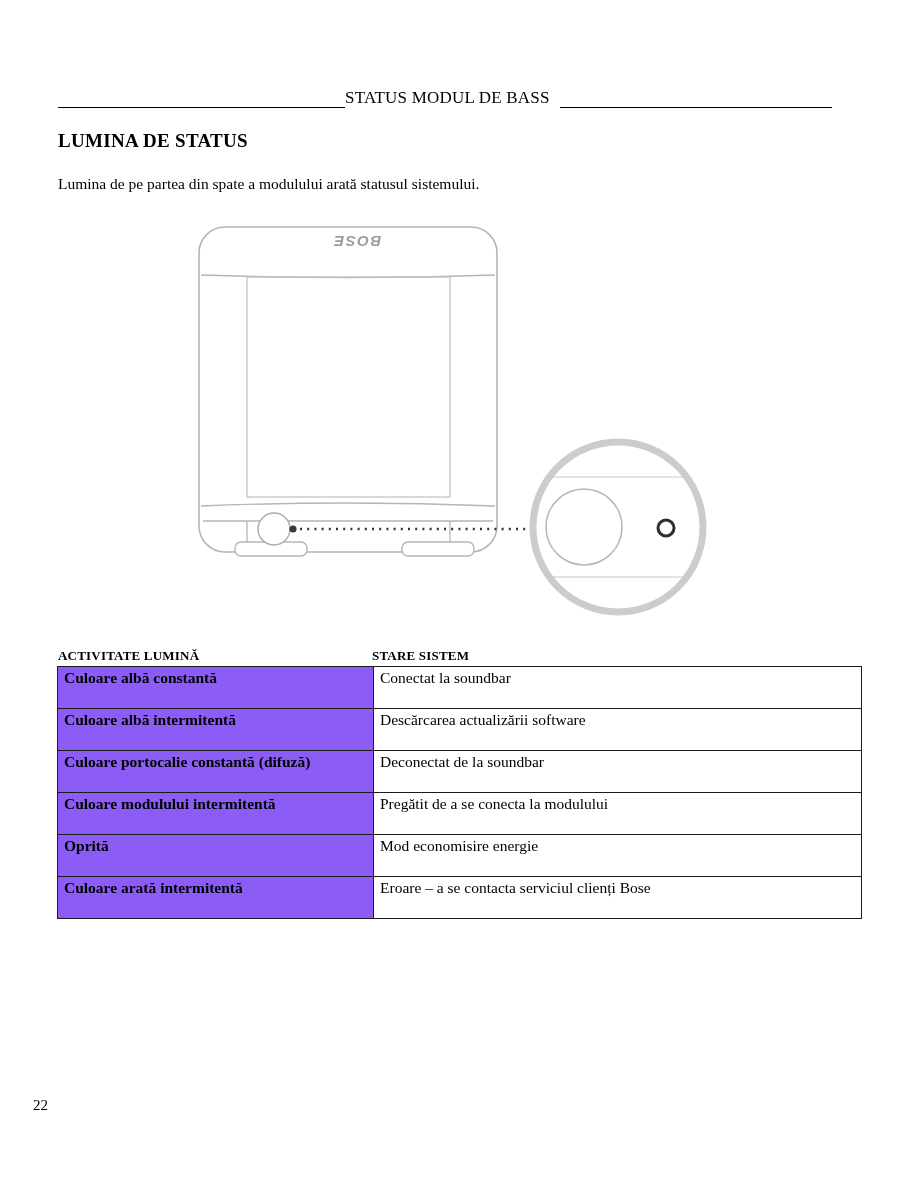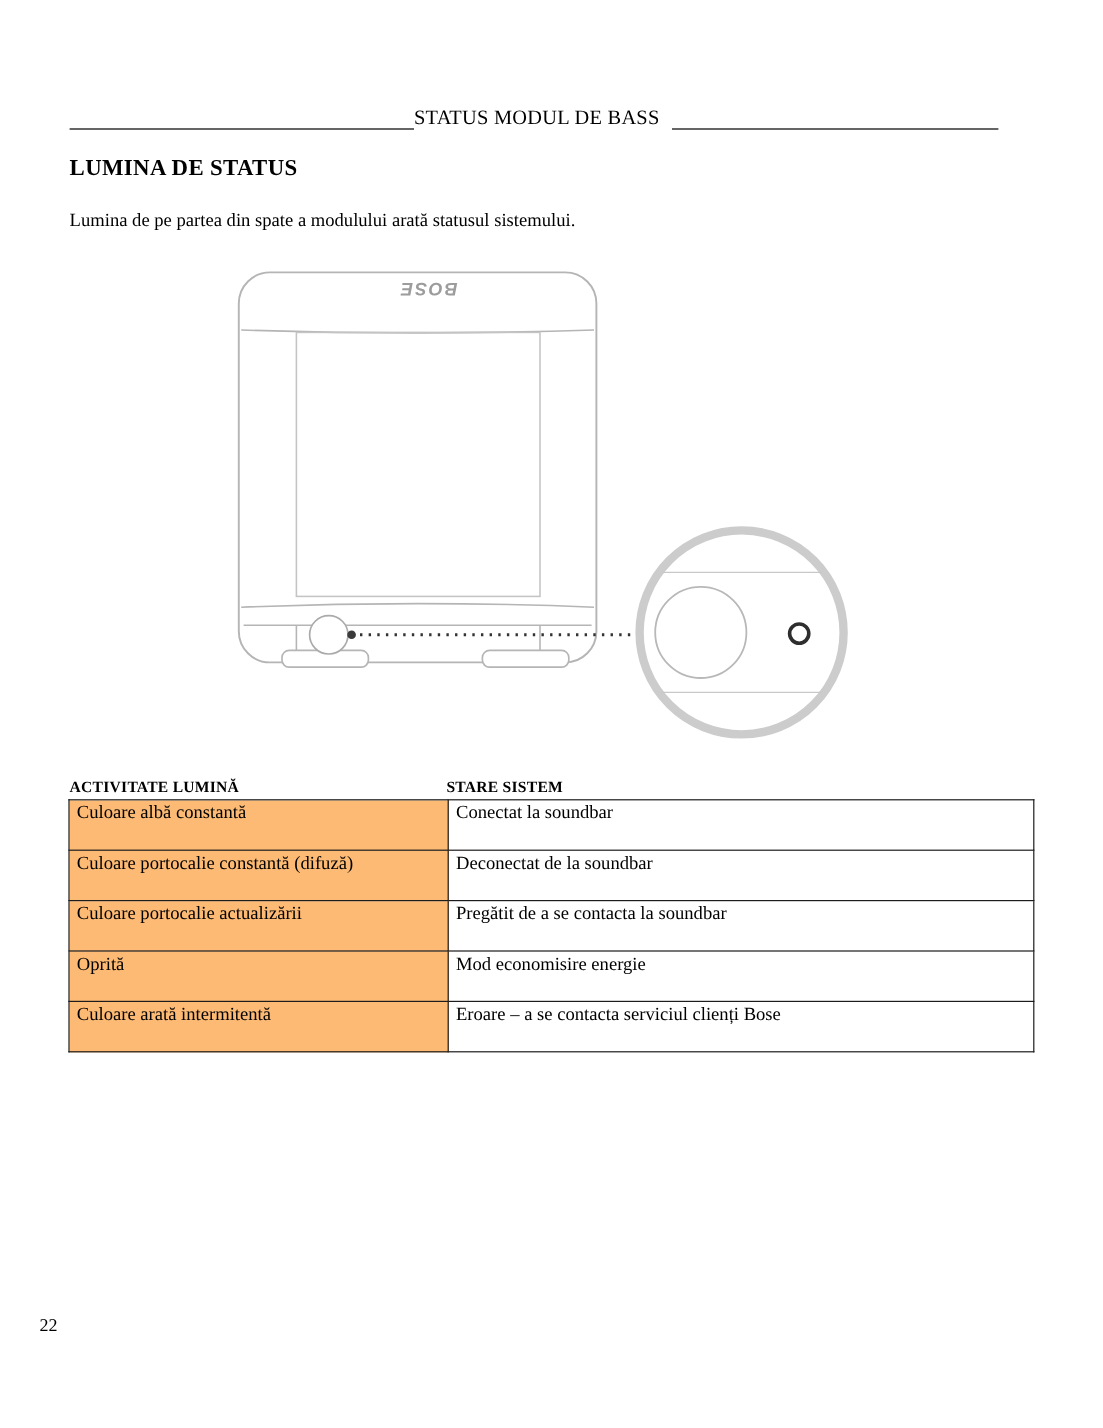--- a/index.html
+++ b/index.html
@@ -35,21 +35,21 @@
   .th2{margin-left:1px;}
   table.status{
     position:absolute;top:666px;left:57px;width:805px;
     border-collapse:collapse;table-layout:fixed;
     font-size:15.5px;
   }
   table.status td{
     border:1.6px solid #1c1c1c;height:40px;vertical-align:top;
     padding:1px 6px 0 6px;line-height:20px;
   }
-  td.c-activity{width:303px;background:#fdba74;font-weight:normal;margin-left:40px;}
+  td.c-activity{width:303px;background:#8b5cf6;font-weight:bold;margin-left:40px;}
   td.c-state{padding-left:8px;}
   
   .page-num{
     position:absolute;top:1097px;left:0;width:919px;text-align:left;
     font-size:15px;
     padding-left:33px;
   }
 </style>
 </head>
 <body>
@@ -100,26 +100,30 @@
   <span class="th2">STARE SISTEM</span>
 </div>
 
 <table class="status">
   <tbody>
     <tr>
       <td class="c-activity">Culoare albă constantă</td>
       <td class="c-state">Conectat la soundbar</td>
     </tr>
     <tr>
+      <td class="c-activity">Culoare albă intermitentă</td>
+      <td class="c-state">Descărcarea actualizării software</td>
+    </tr>
+    <tr>
       <td class="c-activity">Culoare portocalie constantă (difuză)</td>
       <td class="c-state">Deconectat de la soundbar</td>
     </tr>
     <tr>
-      <td class="c-activity">Culoare portocalie actualizării</td>
-      <td class="c-state">Pregătit de a se contacta la soundbar</td>
+      <td class="c-activity">Culoare modulului intermitentă</td>
+      <td class="c-state">Pregătit de a se conecta la modulului</td>
     </tr>
     <tr>
       <td class="c-activity">Oprită</td>
       <td class="c-state">Mod economisire energie</td>
     </tr>
     <tr>
       <td class="c-activity">Culoare arată intermitentă</td>
       <td class="c-state">Eroare – a se contacta serviciul clienți Bose</td>
     </tr>
   </tbody>

